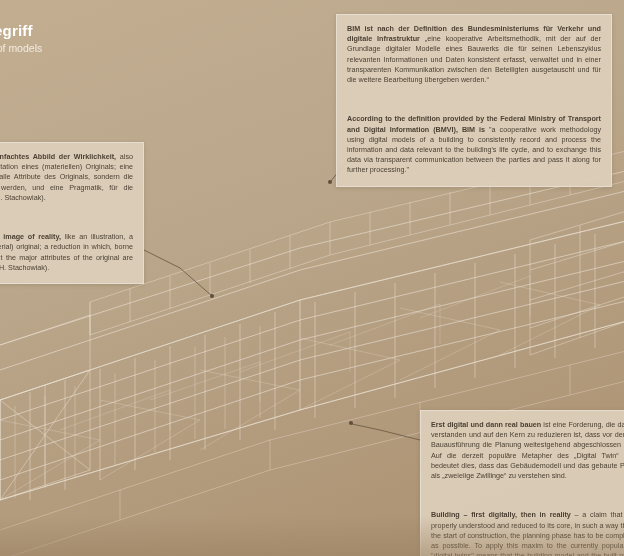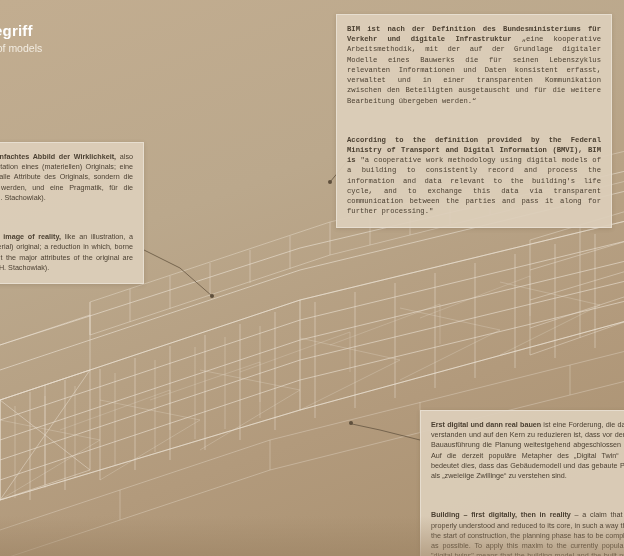--- a/index.html
+++ b/index.html
@@ -101,21 +101,20 @@
   #callout-model {
     left: -96px;
     top: 142px;
     width: 240px;
   }
 
   #callout-bim {
     left: 336px;
     top: 14px;
     width: 276px;
-    font-family: Liberation Mono, monospace;
   }
 
   #callout-erst {
     left: 420px;
     top: 410px;
     width: 250px;
   }
 
   
   #bottom-fade {

